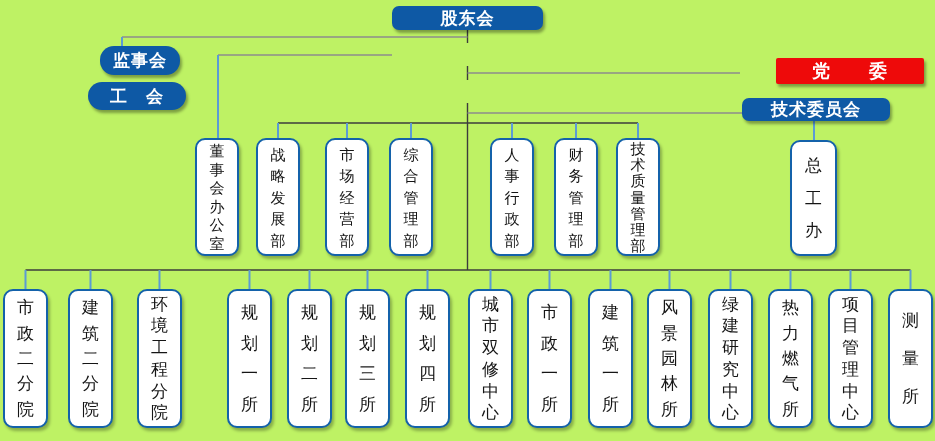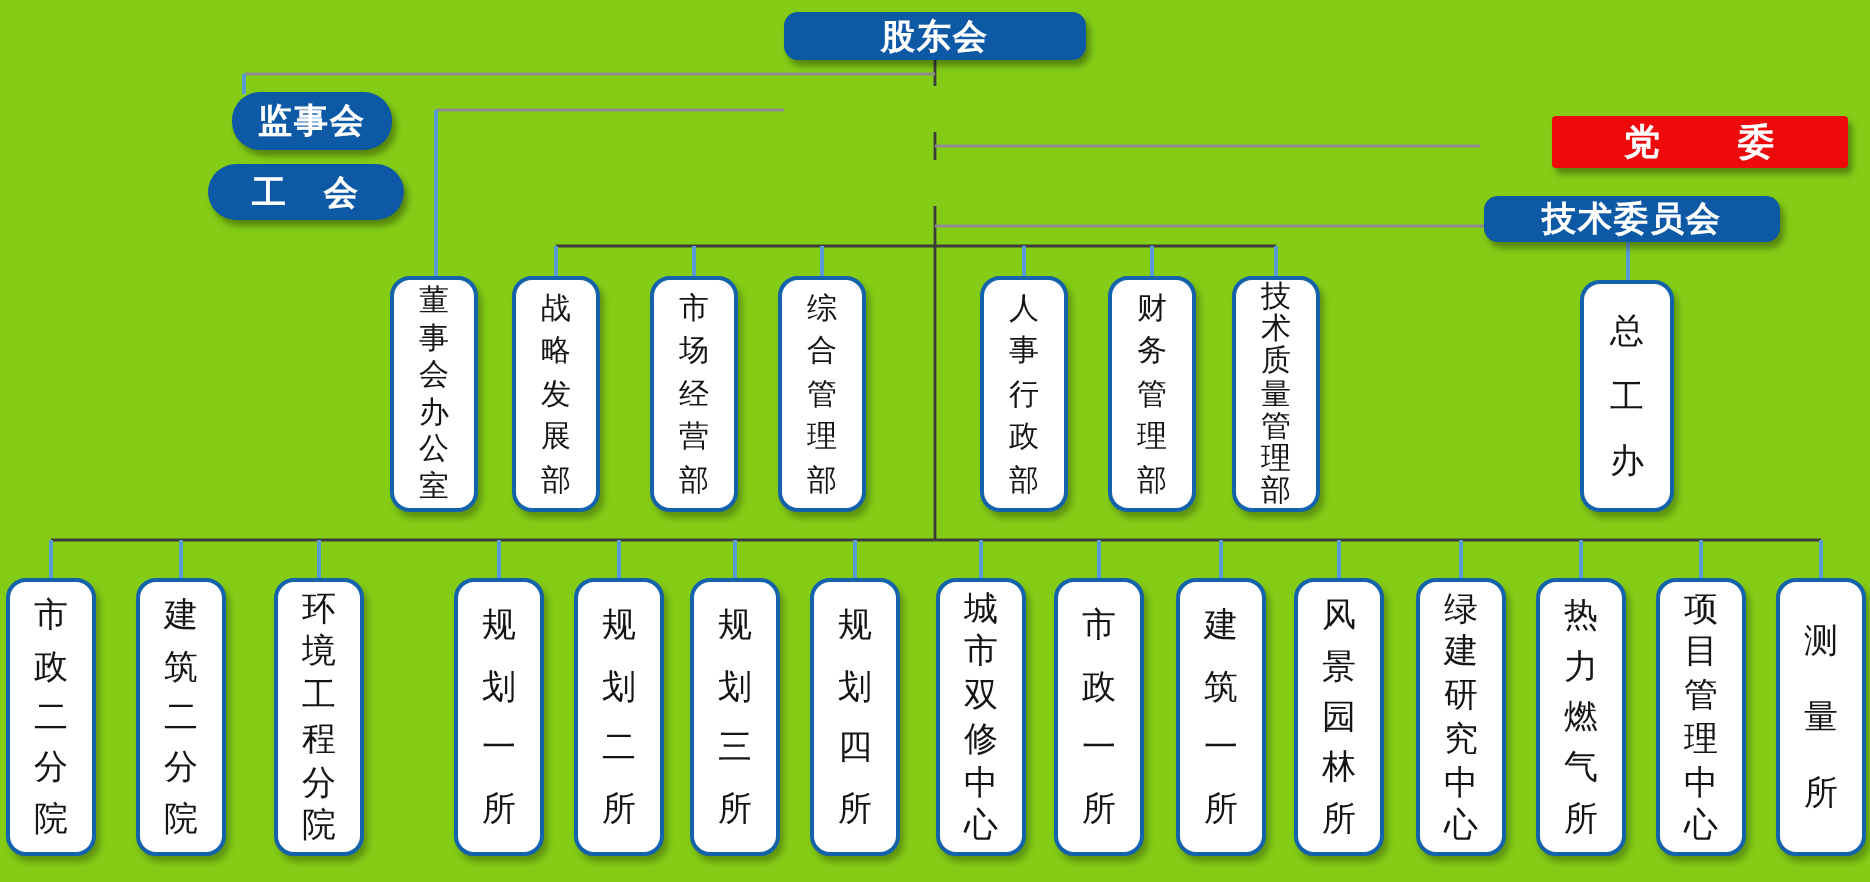--- a/index.html
+++ b/index.html
@@ -1,28 +1,28 @@
 <!DOCTYPE html>
 <html><head>
 <meta charset="utf-8">
 <style>
   html,body{margin:0;padding:0;background:#ffffff;}
   #stage{
-    position:relative;width:935px;height:441px;background:#84cc16;overflow:hidden;
+    position:relative;width:935px;height:441px;background:#bef264;overflow:hidden;
     font-family:"Liberation Sans","DejaVu Sans",sans-serif;
   }
   .node{position:absolute;box-sizing:border-box;}
   .hbox{
     background:#0e59a5;color:#ffffff;font-weight:bold;
     display:flex;align-items:center;justify-content:center;
     font-size:17px;letter-spacing:1px;border-radius:7px;
     box-shadow:2px 3px 3px rgba(0,0,0,.35);
     white-space:pre;
   }
-  .sq{border-radius:14px;margin-left:16px;}
+  .sq{border-radius:14px;}
   .red{background:#ee0a0a;border-radius:2px;font-size:18px;margin-left:36px;}
   .vbox{
     background:#ffffff;border:2px solid #1462aa;border-radius:10px;
     box-shadow:2px 3px 3px rgba(0,0,0,.28);
   }
   .vlabel{
     display:flex;flex-direction:column;justify-content:space-evenly;align-items:center;
     height:100%;width:100%;color:#151515;font-size:17px;line-height:1;
   }
   .dept .vlabel{font-size:15px;}

